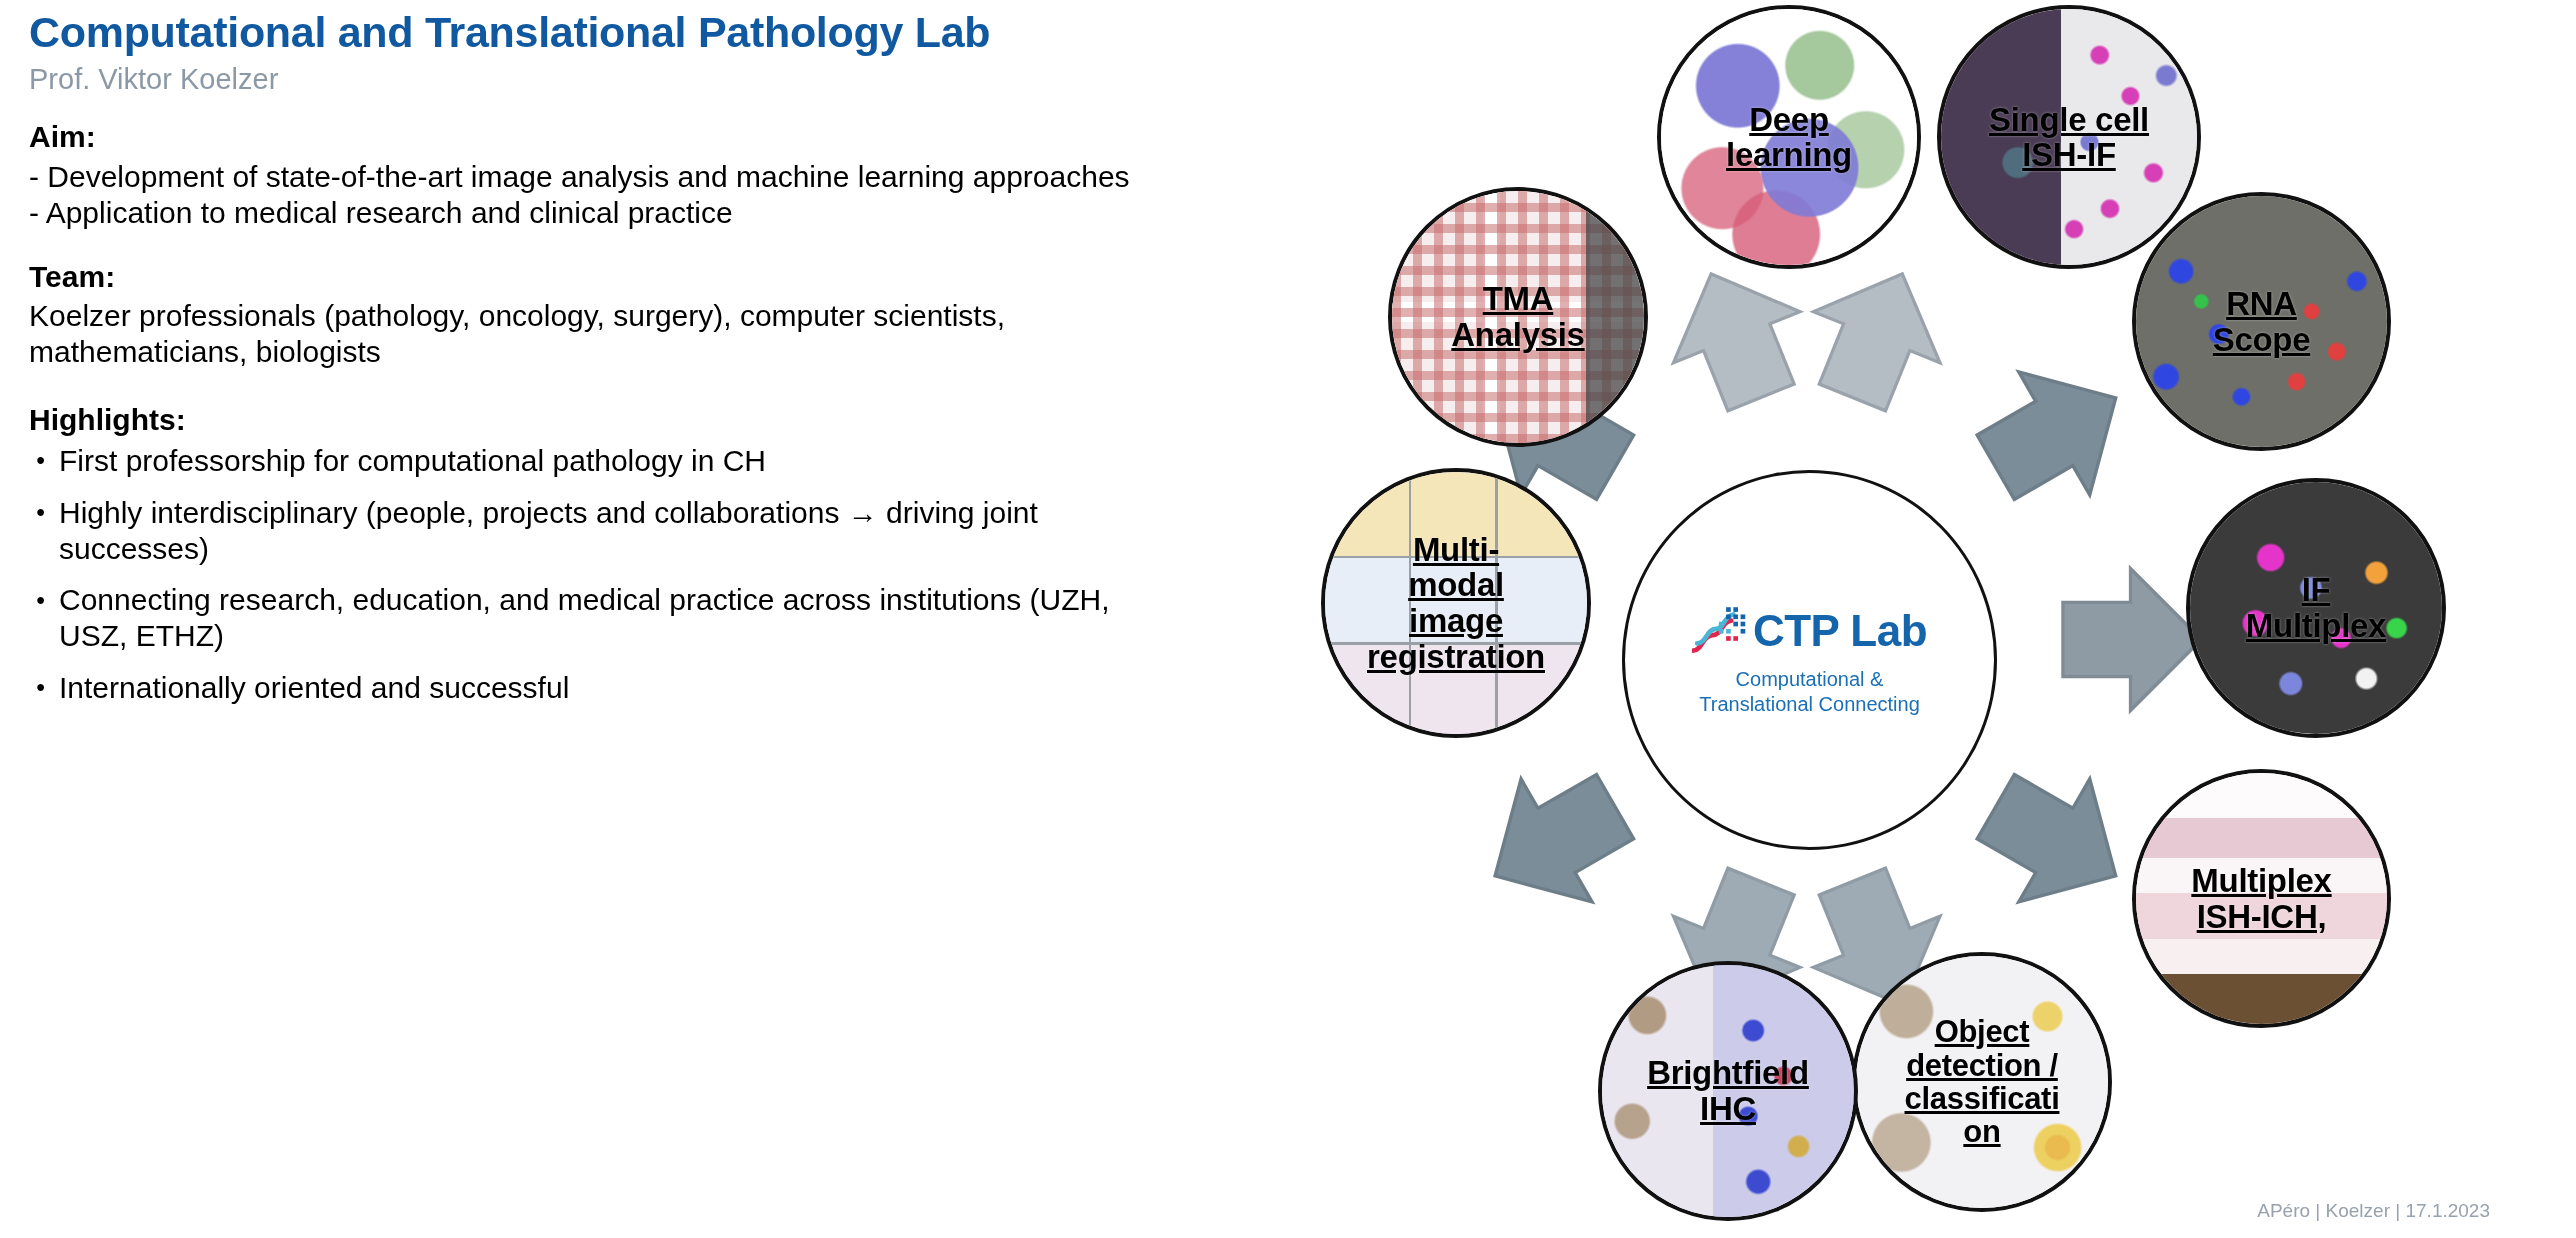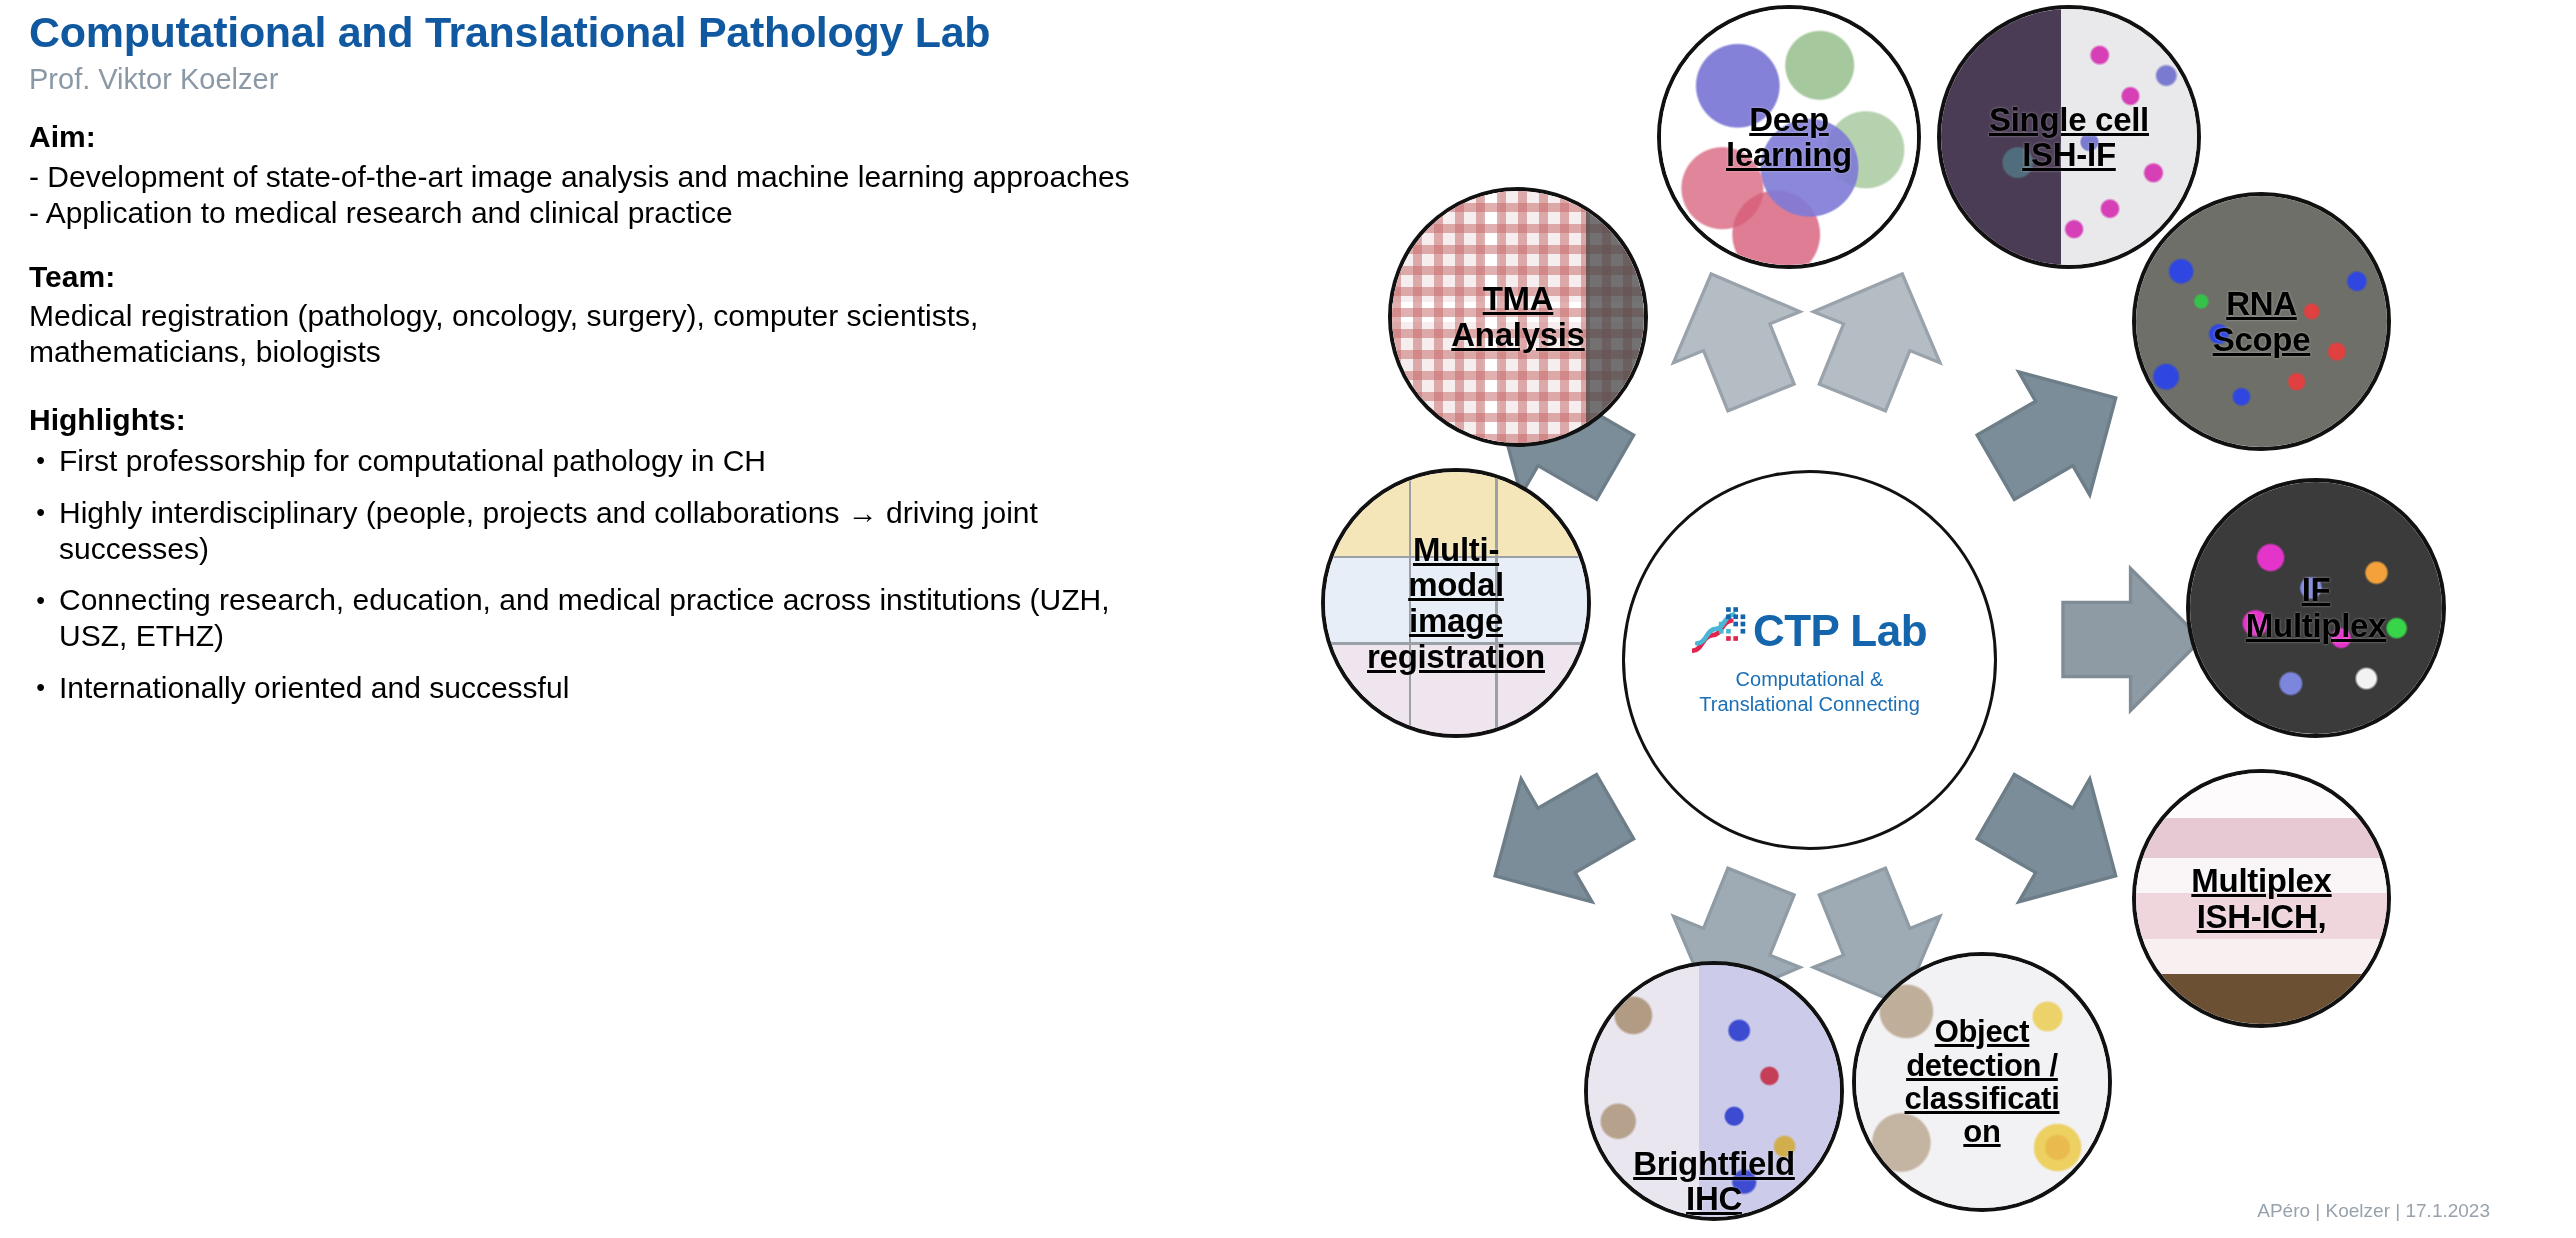--- a/index.html
+++ b/index.html
@@ -144,21 +144,21 @@
   <div>
     <div class="section-head">Aim:</div>
     <p class="para">- Development of state-of-the-art image analysis and machine learning approaches</p>
     <p class="para">- Application to medical research and clinical practice</p>
   </div>
 
   <div class="gap-md"></div>
 
   <div>
     <div class="section-head">Team:</div>
-    <p class="para">Medical registration (pathology, oncology, surgery), computer scientists, mathematicians, biologists</p>
+    <p class="para">Koelzer professionals (pathology, oncology, surgery), computer scientists, mathematicians, biologists</p>
   </div>
 
   <div class="gap-lg"></div>
 
   <div>
     <div class="section-head">Highlights:</div>
     <ul class="bullets">
       <li>
         <span class="dot">•</span>
         <span>First professorship for computational pathology in CH</span>
@@ -287,21 +287,21 @@
   <div class="node" style="left:1040px;top:769px;width:259px;height:259px;">
     <div class="tex t-mplx"></div>
     <div class="lbl">Multiplex<br>ISH-ICH,</div>
   </div>
 
   <div class="node" style="left:760px;top:952px;width:260px;height:260px;">
     <div class="tex t-obj"></div>
     <div class="lbl" style="font-size:31px;">Object<br>detection /<br>classificati<br>on</div>
   </div>
 
-  <div class="node" style="left:492px;top:961px;width:260px;height:260px;align-items:flex-end;">
+  <div class="node" style="left:506px;top:961px;width:260px;height:260px;">
     <div class="tex t-bf"></div>
     <div class="lbl">Brightfield<br>IHC</div>
   </div>
 
 
   <div class="node" style="left:229px;top:468px;width:270px;height:270px;">
     <div class="tex t-reg"></div>
     <div class="lbl">Multi-<br>modal<br>image<br>registration</div>
   </div>
 

